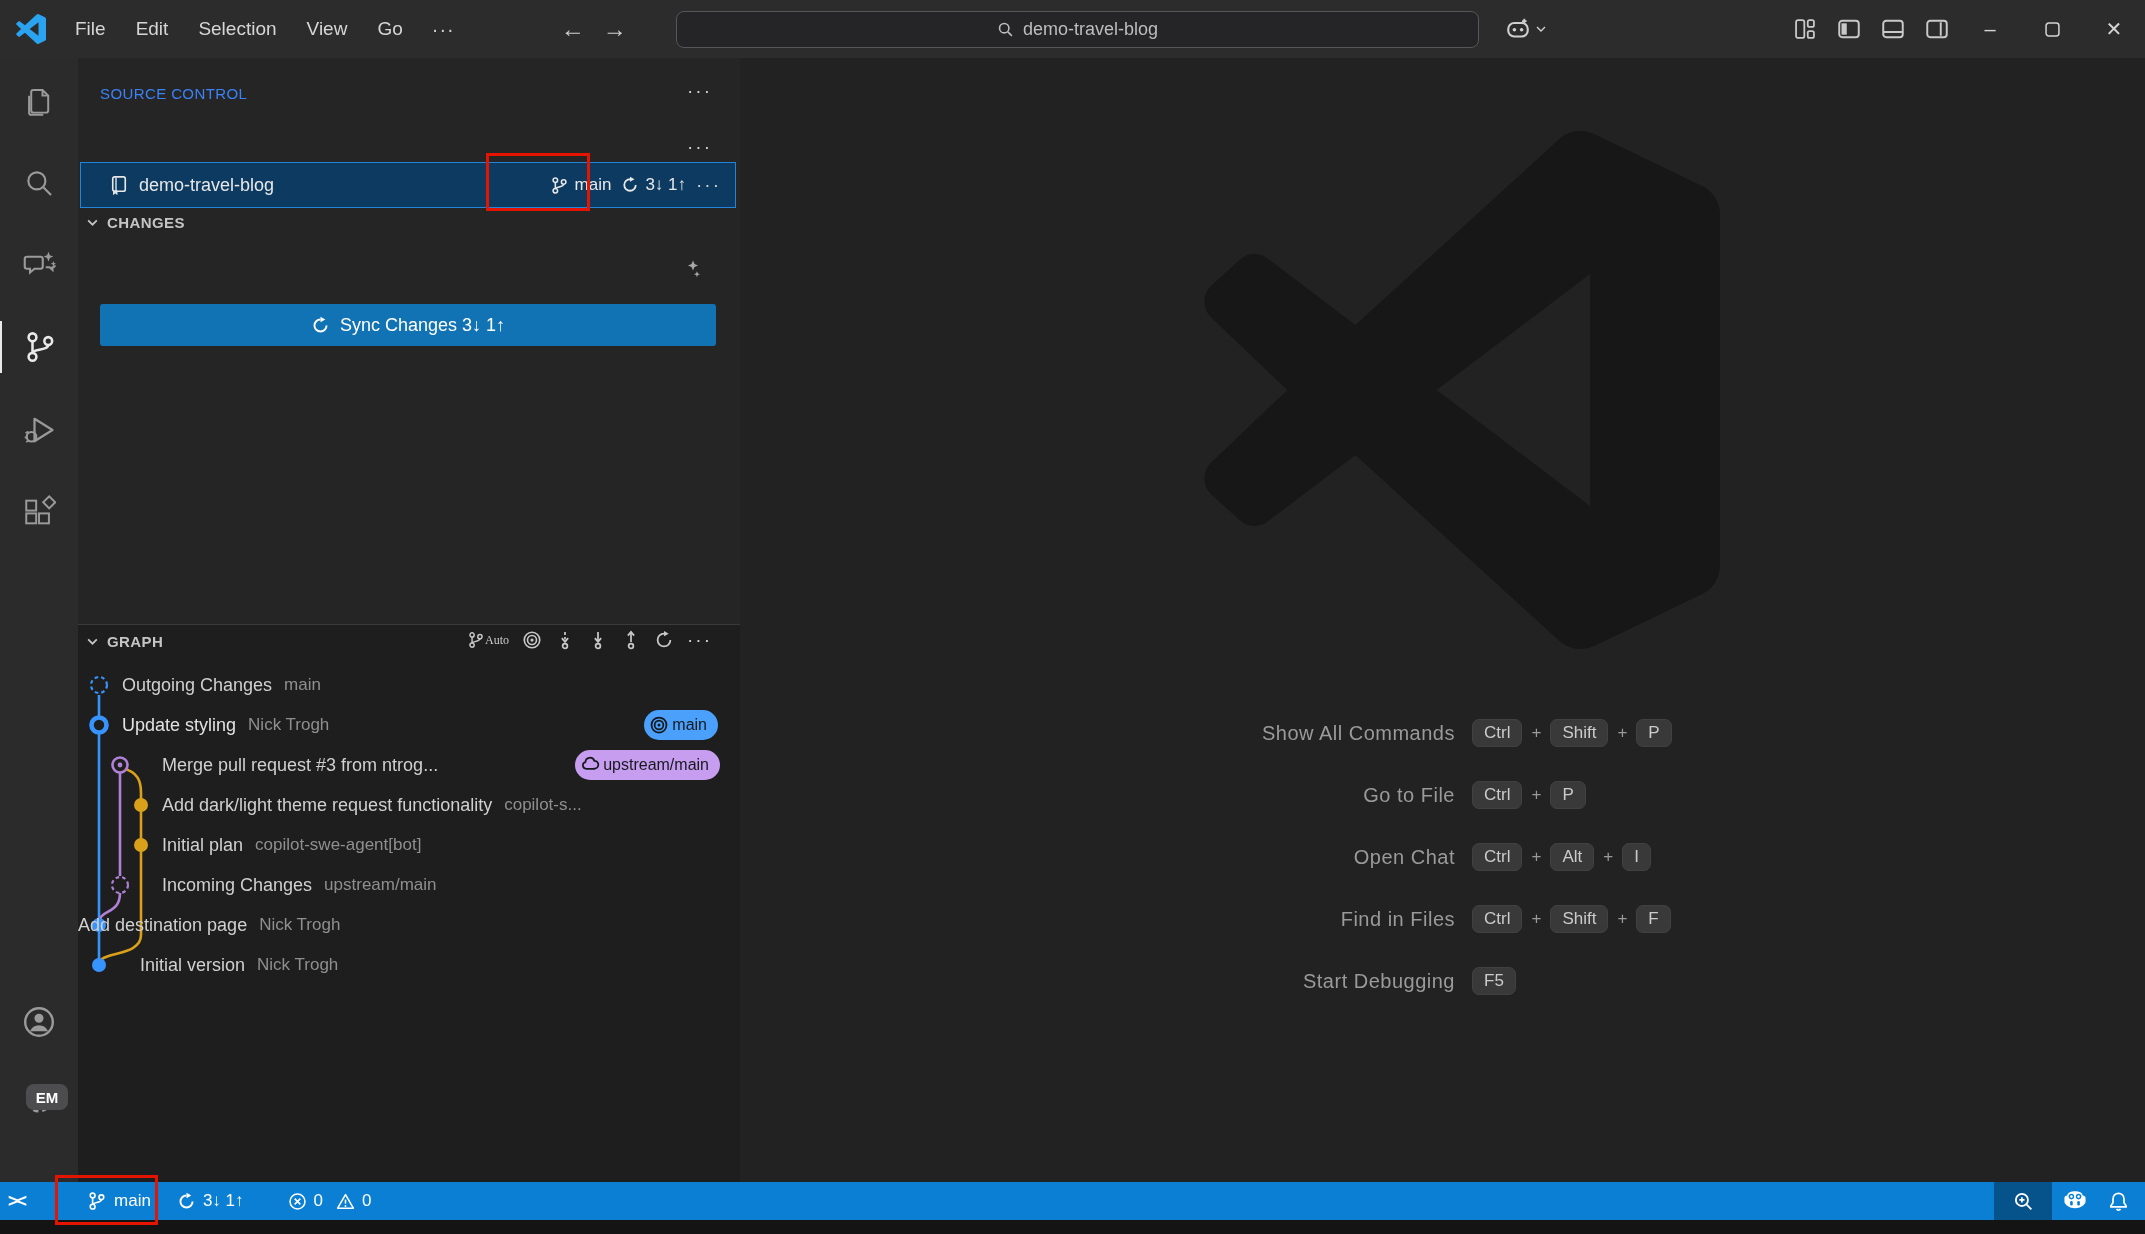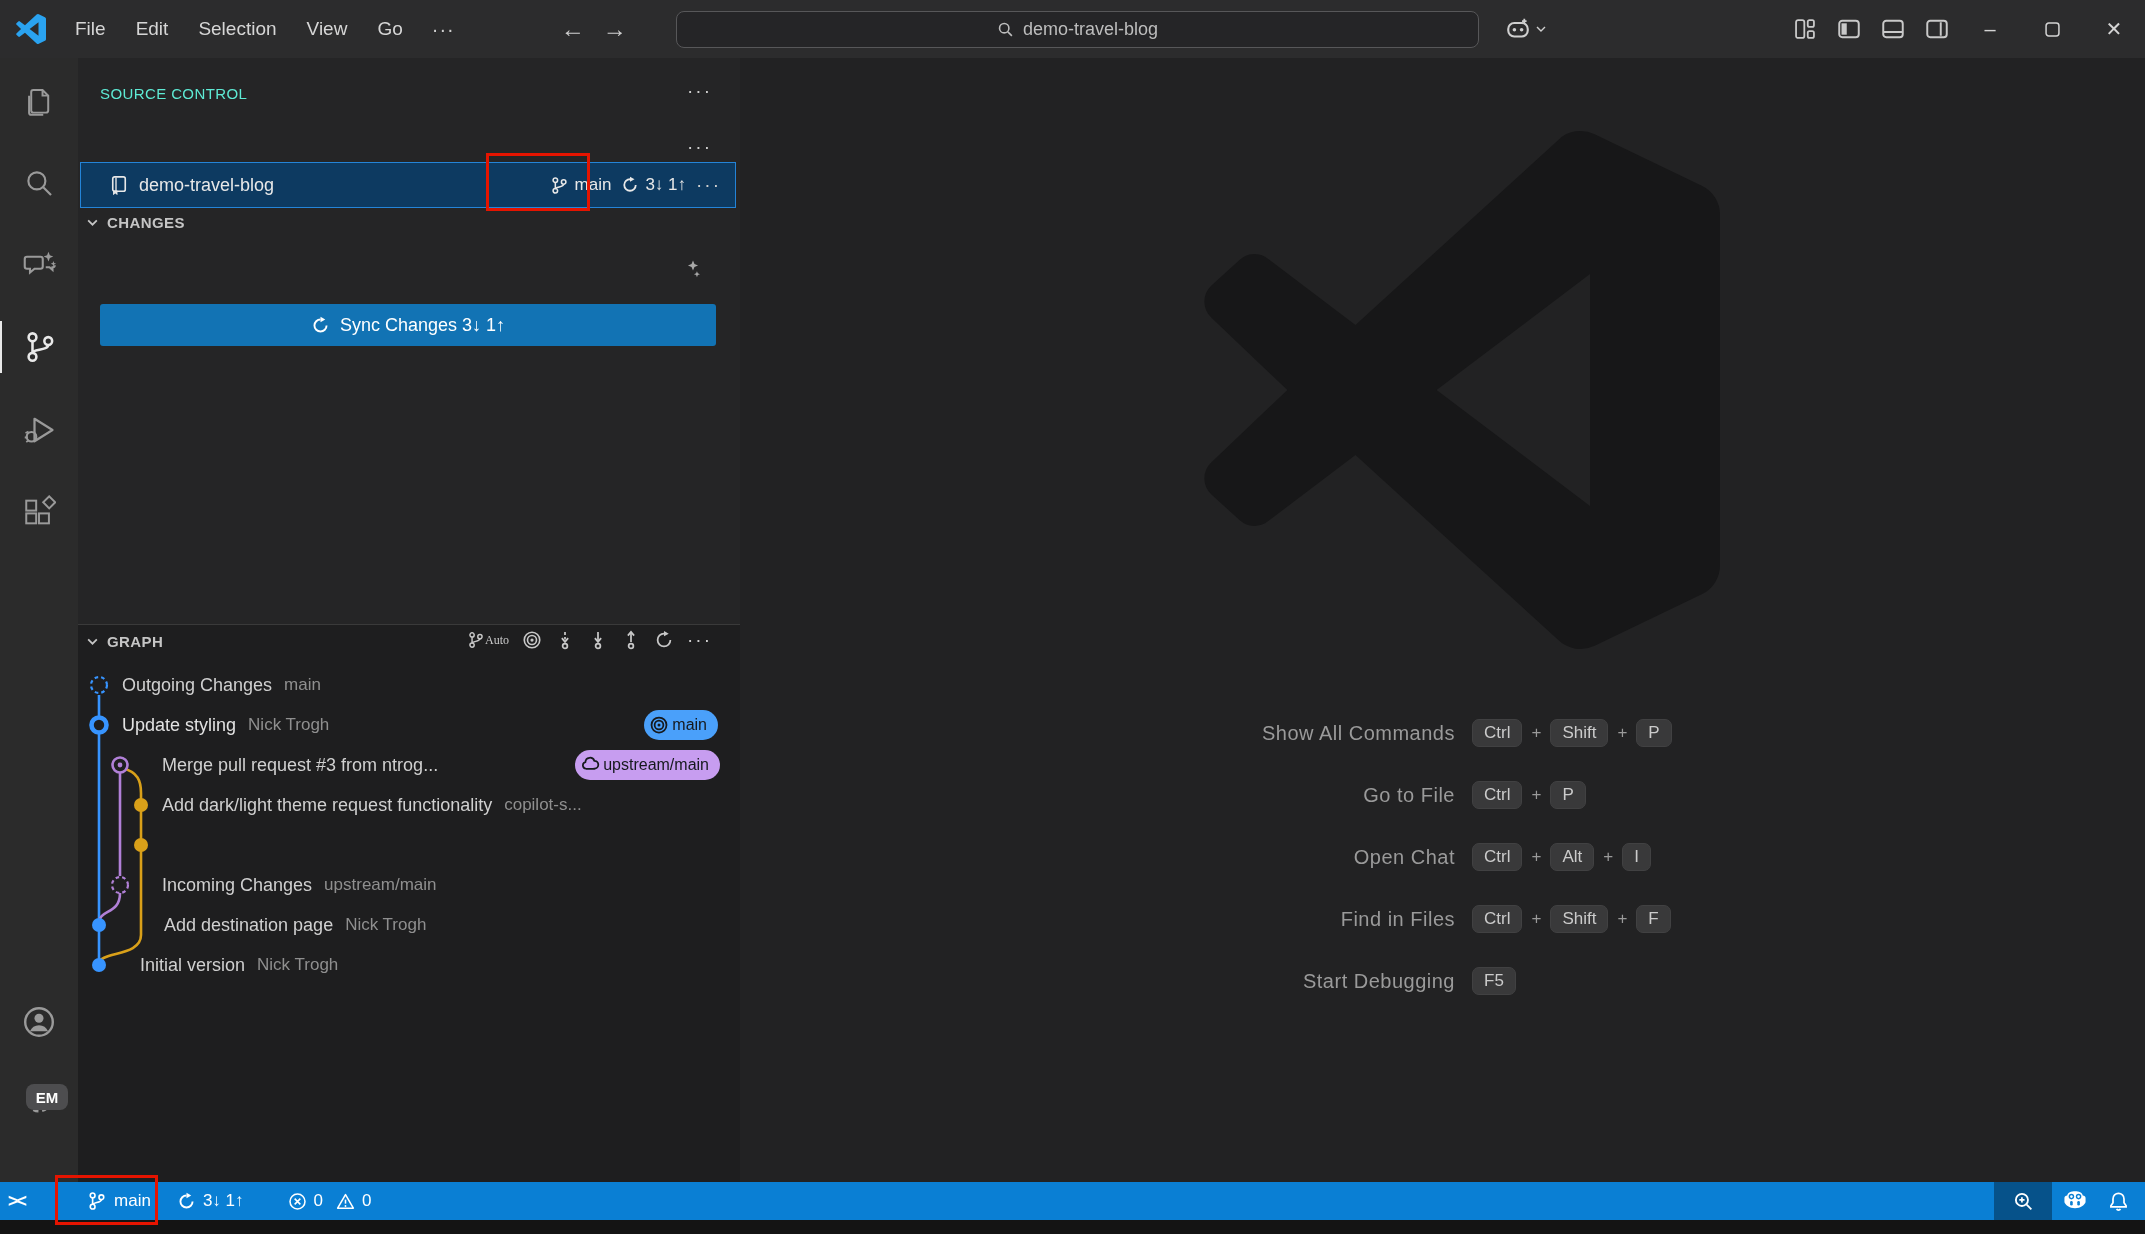--- a/index.html
+++ b/index.html
@@ -26,21 +26,21 @@
   
   .activitybar { position:absolute; left:0; top:58px; width:78px; height:1124px; background:#2b2b2b; }
   .act-item { position:absolute; left:0; width:78px; height:52px; display:flex; align-items:center; justify-content:center; color:#9a9a9a; }
   .act-item.active { color:#e9e9e9; border-left:2px solid #e9e9e9; }
   .em-badge { position:absolute; left:26px; top:1026px; width:42px; height:26px; background:#4d4d4f;
     border-radius:8px; color:#fff; font-weight:bold; font-size:15px; display:flex; align-items:center; justify-content:center; }
 
   
   .sidebar { position:absolute; left:78px; top:58px; width:662px; height:1124px; background:#252526; color:#cccccc; }
   .sc-title { position:absolute; left:22px; top:20px; height:30px; display:flex; align-items:center;
-    font-size:15px; letter-spacing:.4px; color:#5eead4; }
+    font-size:15px; letter-spacing:.4px; color:#3b82f6; }
   .more-dots { font-size:19px; letter-spacing:2px; color:#cfcfcf; }
   .sc-title-more { position:absolute; right:28px; top:22px; }
   .section-header { position:absolute; left:8px; display:flex; align-items:center; gap:8px;
     font-size:15px; font-weight:bold; letter-spacing:.4px; color:#c5c5c5; }
   .repos-header { top:64px; width:646px; border-top:1px solid #3a3a3a; padding-top:14px; }
   .repos-more { position:absolute; right:28px; top:78px; }
   .repo-row { position:absolute; left:2px; top:104px; width:656px; height:46px;
     background:#0d3a61; border:1px solid #2484d8; display:flex; align-items:center; color:#e8e8e8; }
   .repo-name { font-size:18px; margin-left:10px; }
   .repo-actions { margin-left:auto; display:flex; align-items:center; gap:10px; margin-right:14px; }
@@ -370,26 +370,30 @@
             <svg width="20" height="20" viewBox="0 0 16 16">
               <path d="M11.6 11H4.8a2.7 2.7 0 0 1-.5-5.3 3.7 3.7 0 0 1 7.2-1 3 3 0 0 1 .1 6.2z" fill="none" stroke="#16191d" stroke-width="1.4"></path>
             </svg>
             <span>upstream/main</span>
           </span>
         </div>
         <div class="g-row" style="top:120px">
           <span class="g-title" style="margin-left:84px">Add dark/light theme request functionality</span>
           <span class="g-meta">copilot-s...</span>
         </div>
+        <div class="g-row" style="top:160px">
+          <span class="g-title" style="margin-left:84px">Initial plan</span>
+          <span class="g-meta">copilot-swe-agent[bot]</span>
+        </div>
         <div class="g-row" style="top:200px">
           <span class="g-title" style="margin-left:84px">Incoming Changes</span>
           <span class="g-meta">upstream/main</span>
         </div>
         <div class="g-row" style="top:240px">
-          <span class="g-title" style="margin-left:86px">Add destination page</span>
+          <span class="g-title" style="">Add destination page</span>
           <span class="g-meta">Nick Trogh</span>
         </div>
         <div class="g-row" style="top:280px">
           <span class="g-title" style="margin-left:62px">Initial version</span>
           <span class="g-meta">Nick Trogh</span>
         </div>
       </div>
     </div>
   </div>
 

